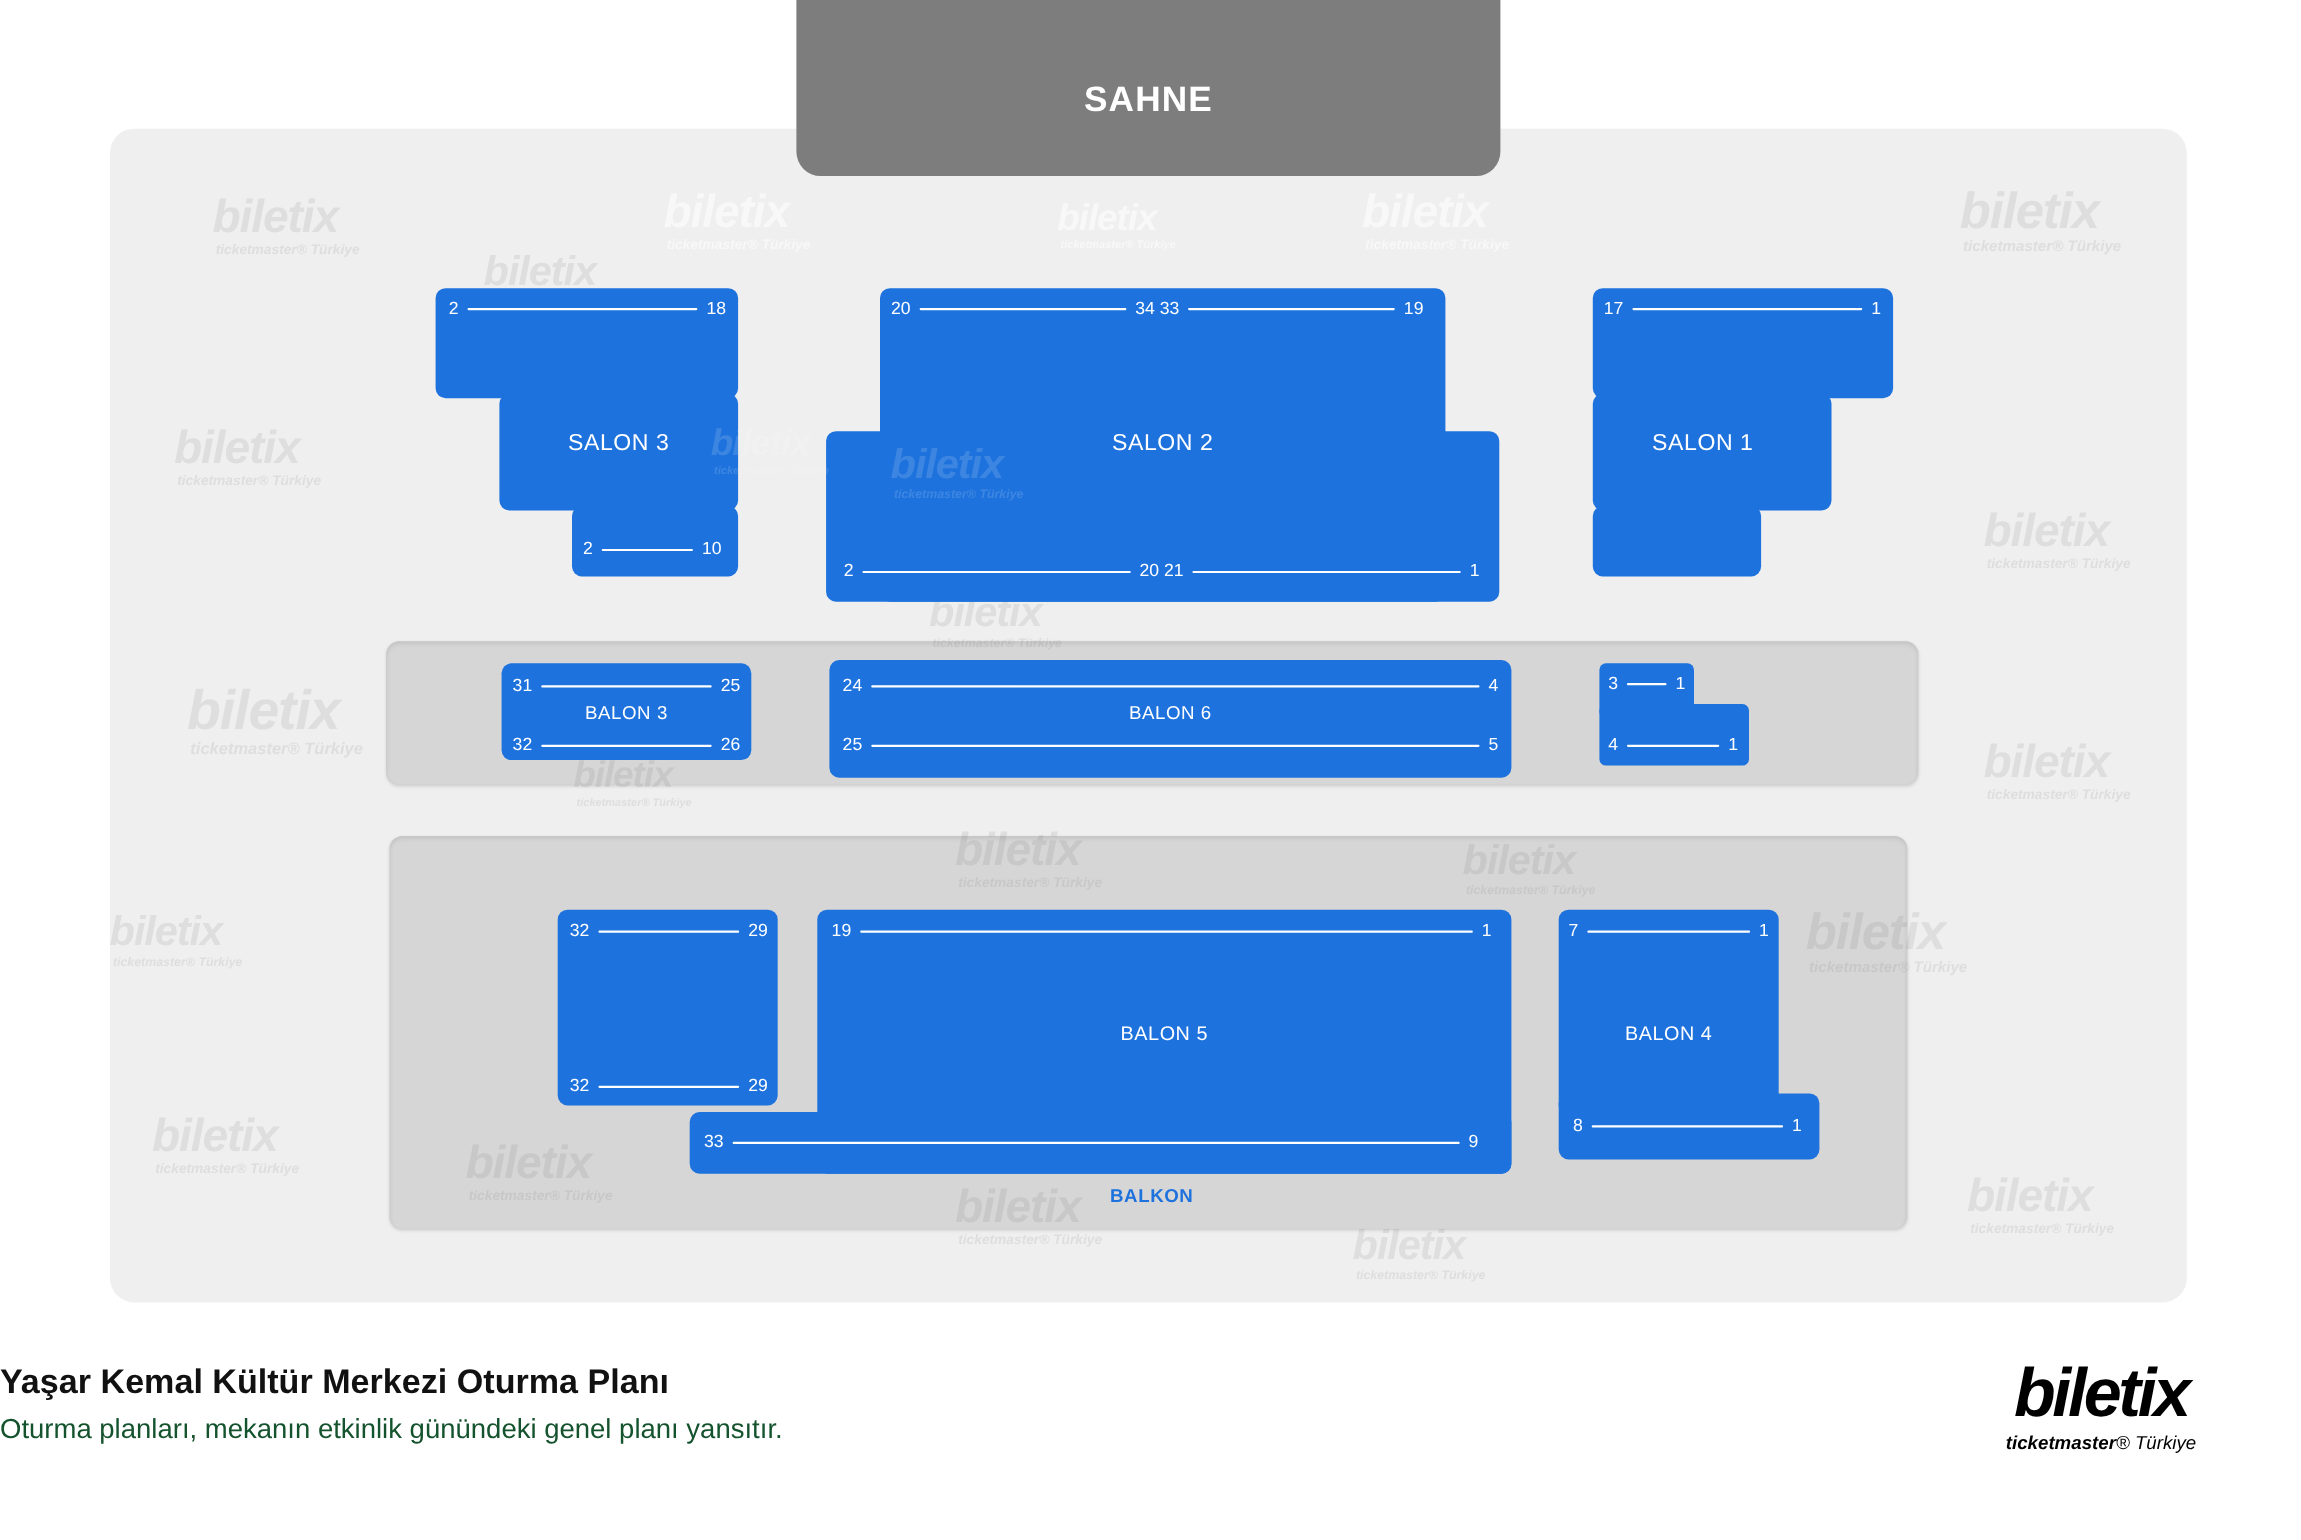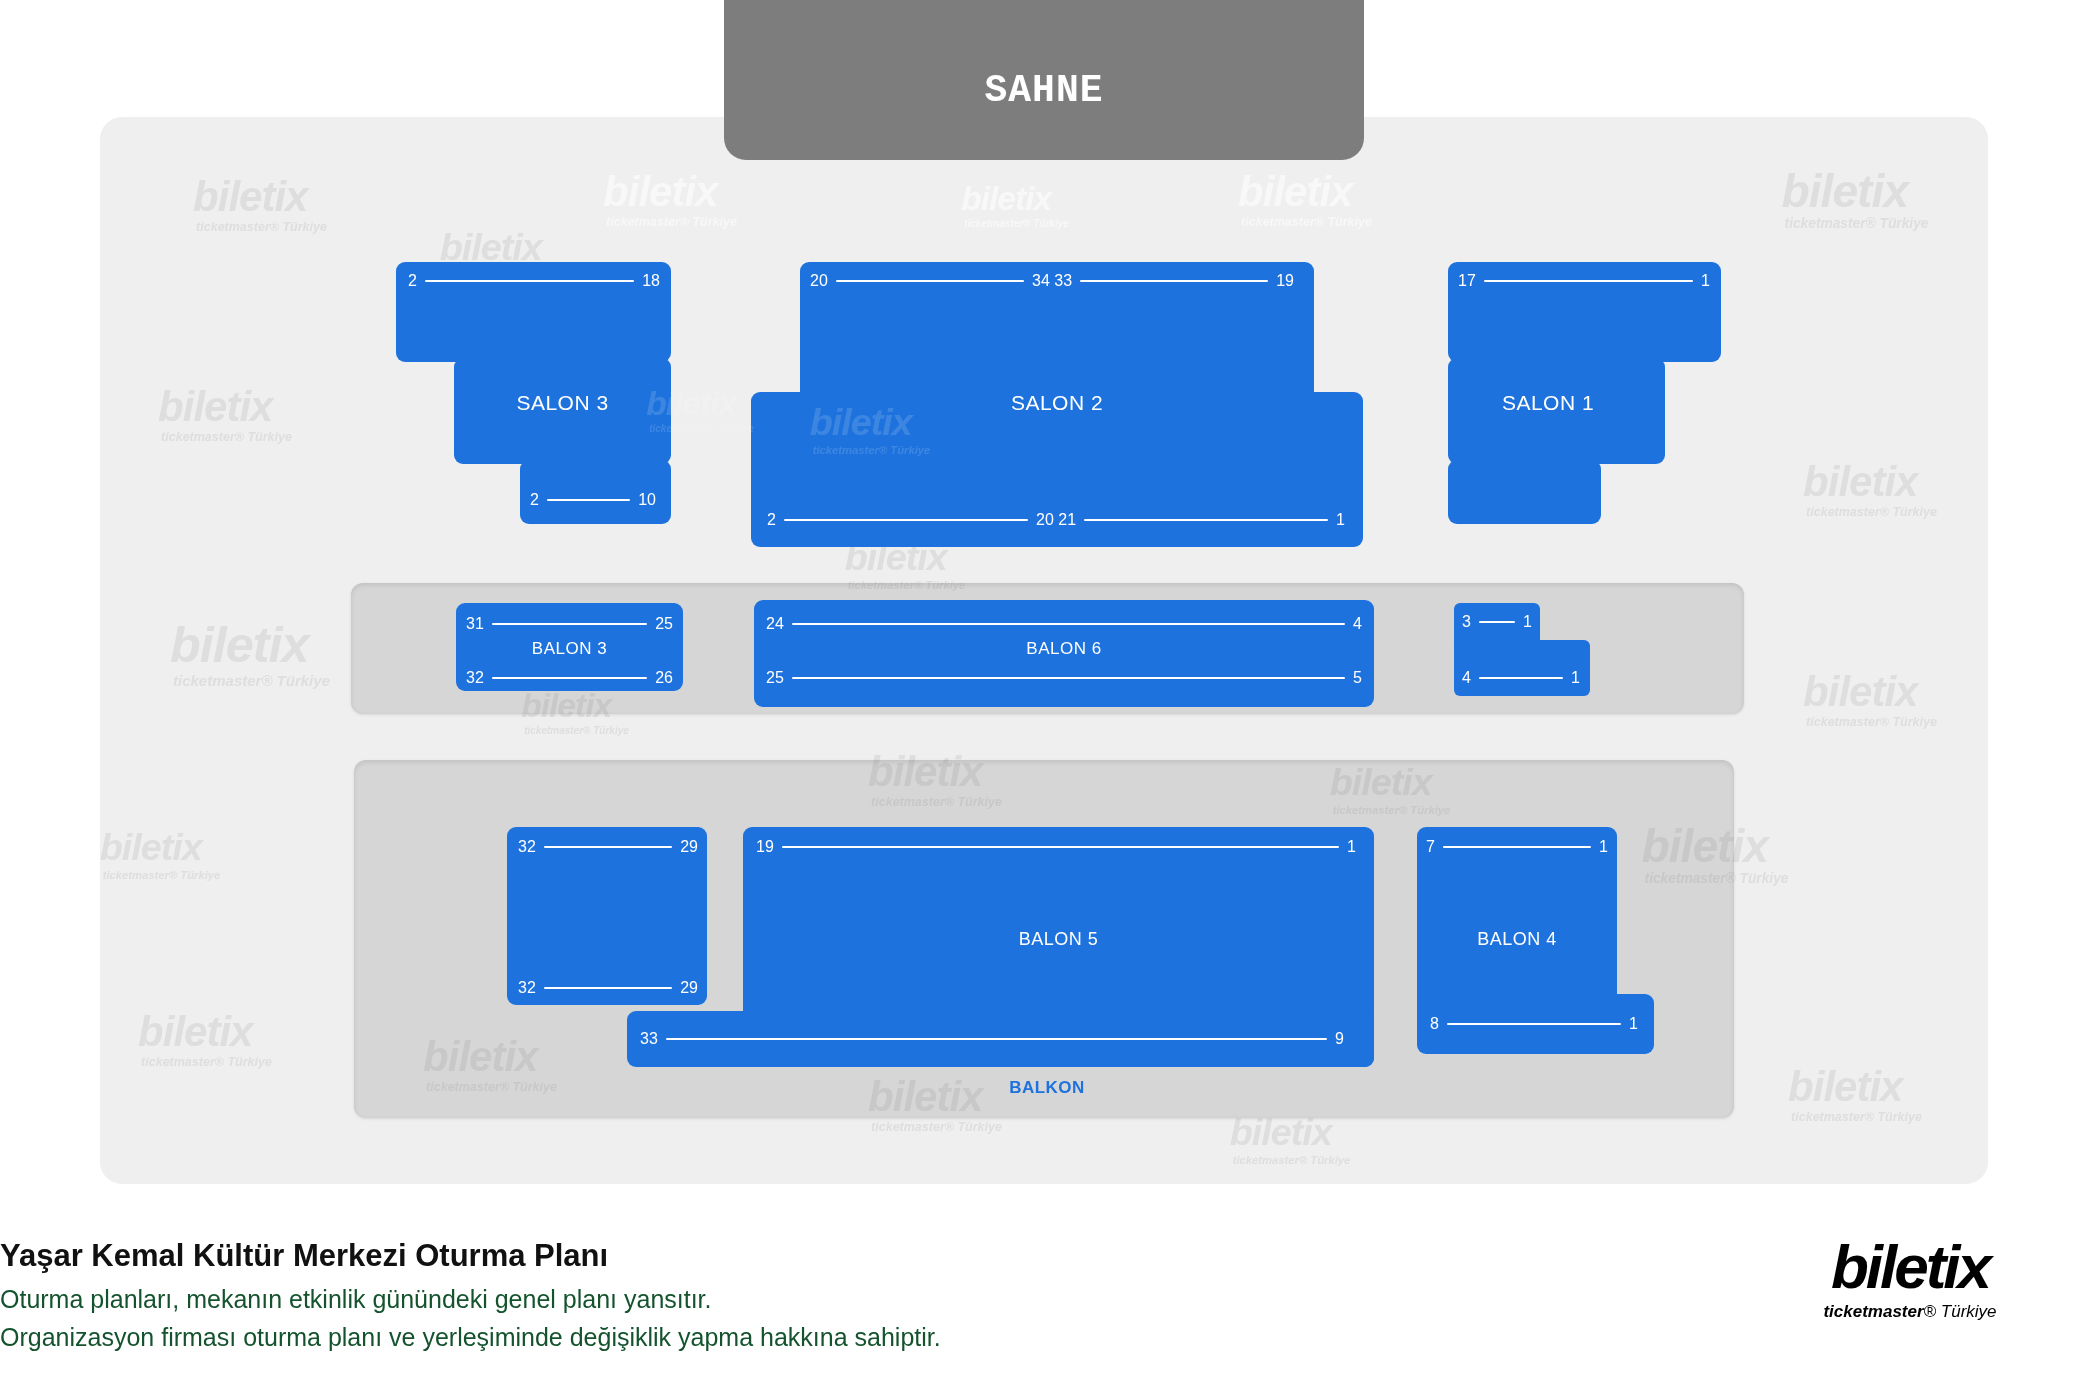--- a/index.html
+++ b/index.html
@@ -8,21 +8,21 @@
     --stage:#7d7d7d;
     --area:#efefef;
     --band:#d6d6d6;
   }
   *{margin:0;padding:0;box-sizing:border-box;}
   body{background:#fff;font-family:"Liberation Sans",sans-serif;}
   #canvas{position:relative;width:2092px;height:1400px;background:#fff;overflow:hidden;}
 
   .stage{position:absolute;left:724px;top:-22px;width:640px;height:182px;background:var(--stage);
          border-radius:22px;display:flex;align-items:center;justify-content:center;z-index:3;}
-  .stage .stage-txt{color:#fff;font-size:38px;font-weight:bold;letter-spacing:1px;padding-top:42px;font-family:Liberation Mono, monospace;}
+  .stage .stage-txt{color:#fff;font-size:32px;font-weight:bold;letter-spacing:1px;padding-top:42px;}
 
   .area{position:absolute;left:100px;top:117px;width:1888px;height:1067px;background:var(--area);
         border-radius:22px;z-index:0;}
 
   .band{position:absolute;background:var(--band);border-radius:12px;z-index:1;
         box-shadow:inset 0 2px 5px rgba(0,0,0,0.10), 0 1px 3px rgba(0,0,0,0.10);}
   #band-mid{left:351px;top:583px;width:1393px;height:131px;}
   #band-low{left:354px;top:760px;width:1380px;height:358px;}
 
   #wm-layer{position:absolute;inset:0;z-index:2;}
@@ -287,21 +287,20 @@
       </div>
       <div class="wm wm-faint" style="left: 700px; top: 410px;">
         <div class="l1" style="font-size: 33.6px;">biletix</div>
         <div class="l2" style="font-size: 10px;">ticketmaster® Türkiye</div>
       </div>
     </div>
 
   <div class="footer">
     <div class="t">Yaşar Kemal Kültür Merkezi Oturma Planı</div>
     <div class="s">Oturma planları, mekanın etkinlik günündeki genel planı yansıtır.</div>
-    <div class="s">Organizasyon firması oturma planı ve yerleşiminde değişiklik yapma hakkına sahiptir.</div>
   </div>
 
   <div class="brand">
     <div class="b">biletix</div>
     <div class="sub"><b>ticketmaster</b><span>® Türkiye</span></div>
   </div>
 
 </div>
 
 </body></html>

